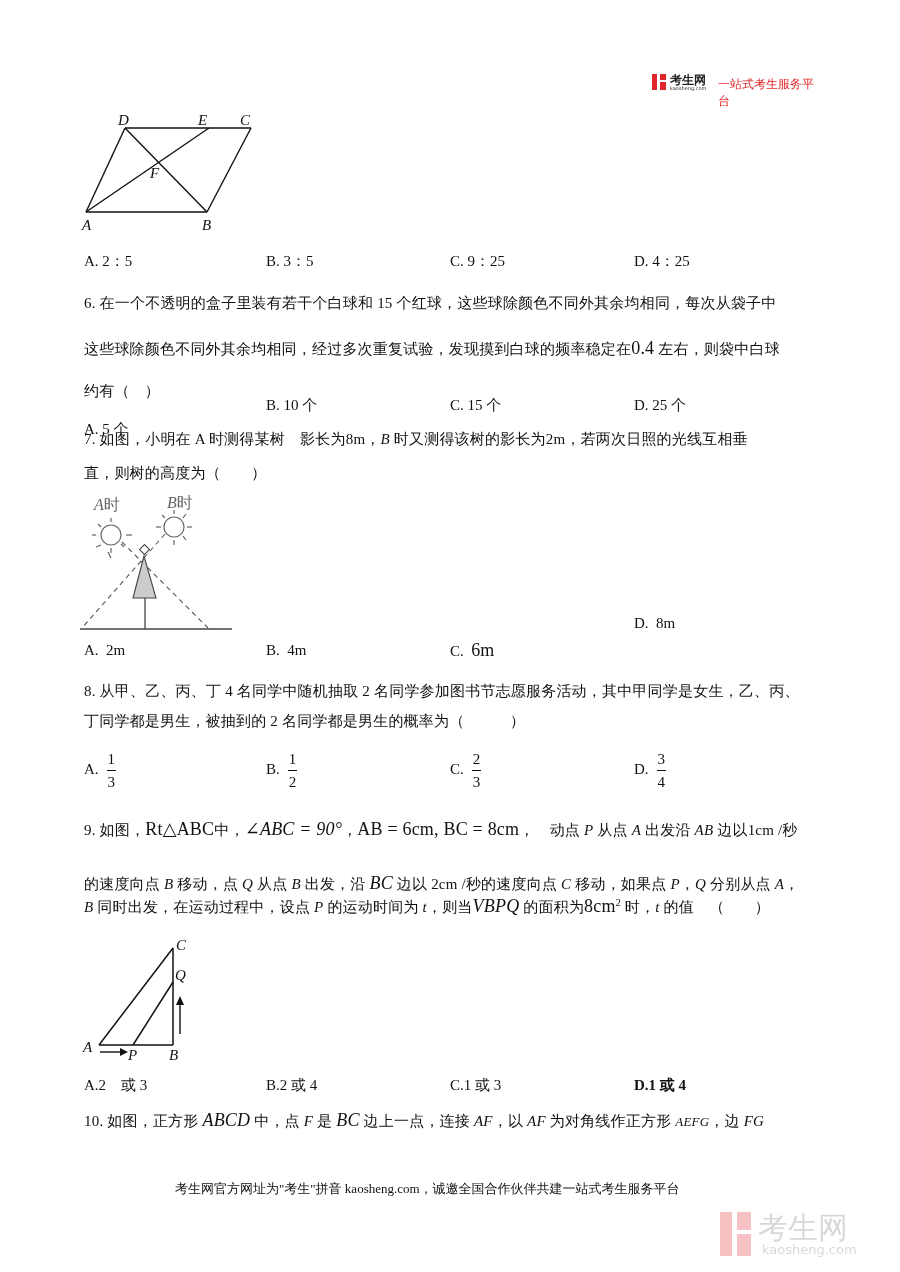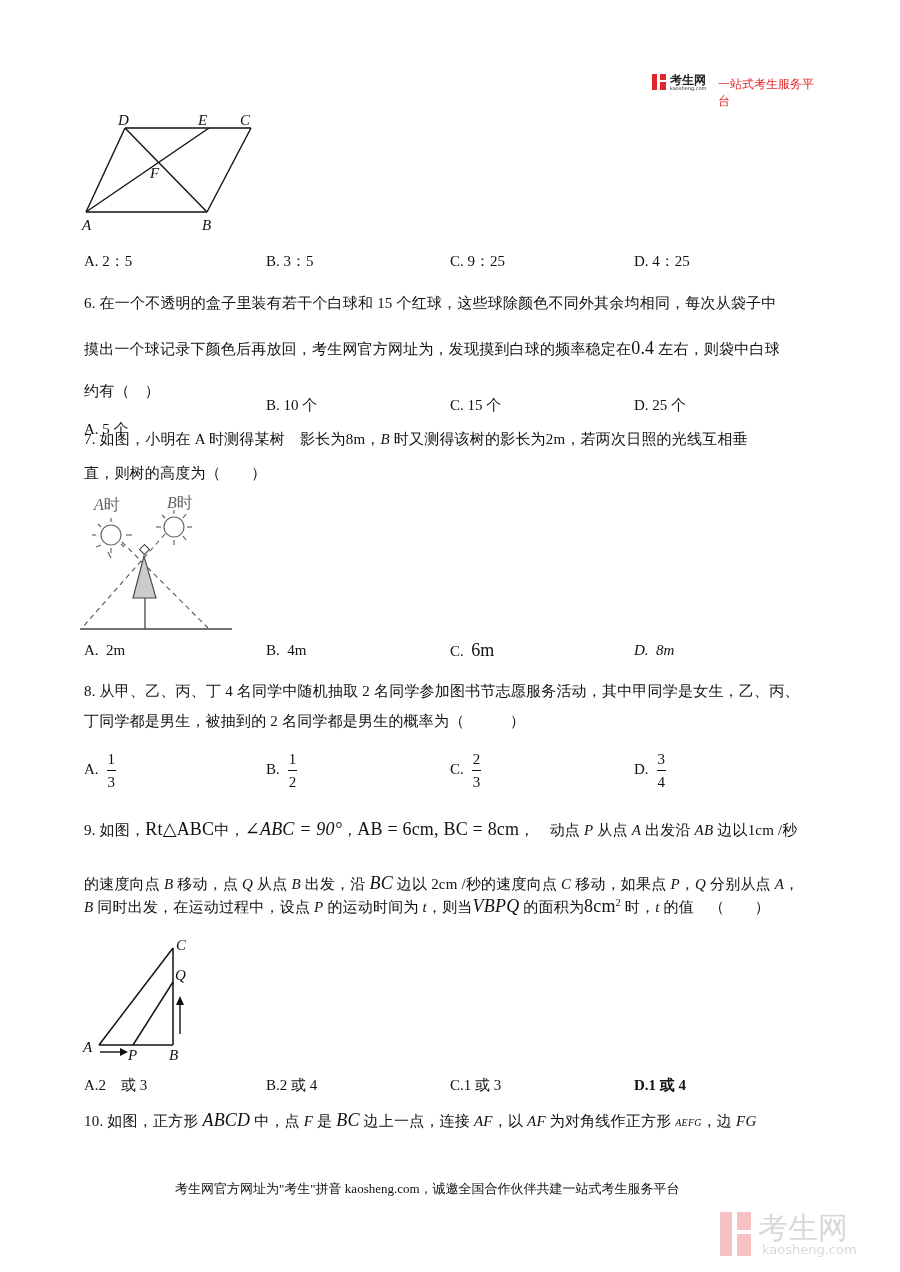--- a/index.html
+++ b/index.html
@@ -62,21 +62,21 @@
 
 <div>
   <div class="opt" style="left:84px;top:252px;"><span>A.</span> <span>2：5</span></div>
   <div class="opt" style="left:266px;top:252px;"><span>B.</span> <span>3：5</span></div>
   <div class="opt" style="left:450px;top:252px;"><span>C.</span> <span>9：25</span></div>
   <div class="opt" style="left:634px;top:252px;"><span>D.</span> <span>4：25</span></div>
 </div>
 
 <div>
   <div class="line" style="top:294px;"><span>6.</span> <span>在一个不透明的盒子里装有若干个白球和 15 个红球，这些球除颜色不同外其余均相同，每次从袋子中</span></div>
-  <div class="line" style="top:338px;"><span>摸出一个球记录下颜色后再放回，考生网官方网址为，发现摸到白球的频率稳定在</span><span class="big">0.4</span> <span>左右，则袋中白球</span></div>
+  <div class="line" style="top:338px;"><span>这些球除颜色不同外其余均相同，经过多次重复试验，发现摸到白球的频率稳定在</span><span class="big">0.4</span> <span>左右，则袋中白球</span></div>
   <div class="line" style="top:357px; top:382px;">约有（　）</div>
   <div class="opt" style="left:84px;top:420px;"><span>A.</span> <span>5 个</span></div>
   <div class="opt" style="left:266px;top:396px;"><span>B.</span> <span>10 个</span></div>
   <div class="opt" style="left:450px;top:396px;"><span>C.</span> <span>15 个</span></div>
   <div class="opt" style="left:634px;top:396px;"><span>D.</span> <span>25 个</span></div>
 </div>
 
 <div>
   <div class="line" style="top:430px;"><span>7.</span> <span>如图，小明在 A 时测得某树　影长为8m，</span><span class="it">B</span> <span>时又测得该树的影长为2m，若两次日照的光线互相垂</span></div>
   <div class="line" style="top:464px;">直，则树的高度为（　　）</div>
@@ -113,21 +113,21 @@
   <rect x="63" y="56" width="7" height="7" transform="rotate(45 66.5 59.5)" fill="none" stroke="#444" stroke-width="1.1"></rect>
   <polygon points="66,66 55,108 78,108" fill="#ccc" stroke="#444" stroke-width="1.1"></polygon>
   <line x1="67" y1="108" x2="67" y2="139" stroke="#444" stroke-width="1.3"></line>
   <line x1="2" y1="139" x2="154" y2="139" stroke="#444" stroke-width="1.5"></line>
 </svg>
 
 <div>
   <div class="opt" style="left:84px;top:642px;"><span>A.</span>&nbsp; <span>2m</span></div>
   <div class="opt" style="left:266px;top:642px;text-align:center;"><span>B.</span>&nbsp; <span>4m</span></div>
   <div class="opt" style="left:450px;top:640px;"><span>C.</span>&nbsp; <span class="big">6m</span></div>
-  <div class="opt" style="left:634px;top:642px;font-style:italic;"><span>D.</span>&nbsp; <span>8m</span></div>
+  <div class="opt" style="left:634px;top:615px;"><span>D.</span>&nbsp; <span>8m</span></div>
 </div>
 
 <div>
   <div class="line" style="top:682px;"><span>8.</span> <span>从甲、乙、丙、丁 4 名同学中随机抽取 2 名同学参加图书节志愿服务活动，其中甲同学是女生，乙、丙、</span></div>
   <div class="line" style="top:712px;">丁同学都是男生，被抽到的 2 名同学都是男生的概率为（　　　）</div>
   <div class="opt" style="left:84px;top:752px;"><span>A.</span><span class="frac"><span class="num">1</span><span class="den">3</span></span></div>
   <div class="opt" style="left:266px;top:752px;"><span>B.</span><span class="frac"><span class="num">1</span><span class="den">2</span></span></div>
   <div class="opt" style="left:450px;top:752px;"><span>C.</span><span class="frac"><span class="num">2</span><span class="den">3</span></span></div>
   <div class="opt" style="left:634px;top:752px;"><span>D.</span><span class="frac"><span class="num">3</span><span class="den">4</span></span></div>
 </div>
@@ -171,21 +171,21 @@
 
 <div>
   <div class="opt" style="left:84px;top:1076px;"><span>A.</span><span>2　或 3</span></div>
   <div class="opt" style="left:266px;top:1076px;"><span>B.</span><span>2 或 4</span></div>
   <div class="opt" style="left:450px;top:1076px;"><span>C.</span><span>1 或 3</span></div>
   <div class="opt" style="left:634px;top:1076px;font-weight:bold;"><span>D.</span><span>1 或 4</span></div>
 </div>
 
 <div class="line" style="top:1110px;">
   <span>10.</span>
-  <span>如图，正方形 </span><span class="big it">ABCD</span><span> 中，点 </span><span class="it">F</span><span> 是 </span><span class="big it">BC</span><span> 边上一点，连接 </span><span class="it">AF</span><span>，以 </span><span class="it">AF</span><span> 为对角线作正方形 </span><span class="it" style="font-size:10px;">AEFG</span><span>，边 </span><span class="it">FG</span>
+  <span>如图，正方形 </span><span class="big it">ABCD</span><span> 中，点 </span><span class="it">F</span><span> 是 </span><span class="big it">BC</span><span> 边上一点，连接 </span><span class="it">AF</span><span>，以 </span><span class="it">AF</span><span> 为对角线作正方形 </span><span class="it" style="font-size:13px;">AEFG</span><span>，边 </span><span class="it">FG</span>
 </div>
 
 <div class="footer-text">考生网官方网址为"考生"拼音 kaosheng.com，诚邀全国合作伙伴共建一站式考生服务平台</div>
 
 <div class="wm">
   <div class="wm-mark">
     <i style="left:0;top:2px;width:12px;height:44px;"></i>
     <i style="left:17px;top:2px;width:14px;height:18px;"></i>
     <i style="left:17px;top:24px;width:14px;height:22px;"></i>
   </div>

